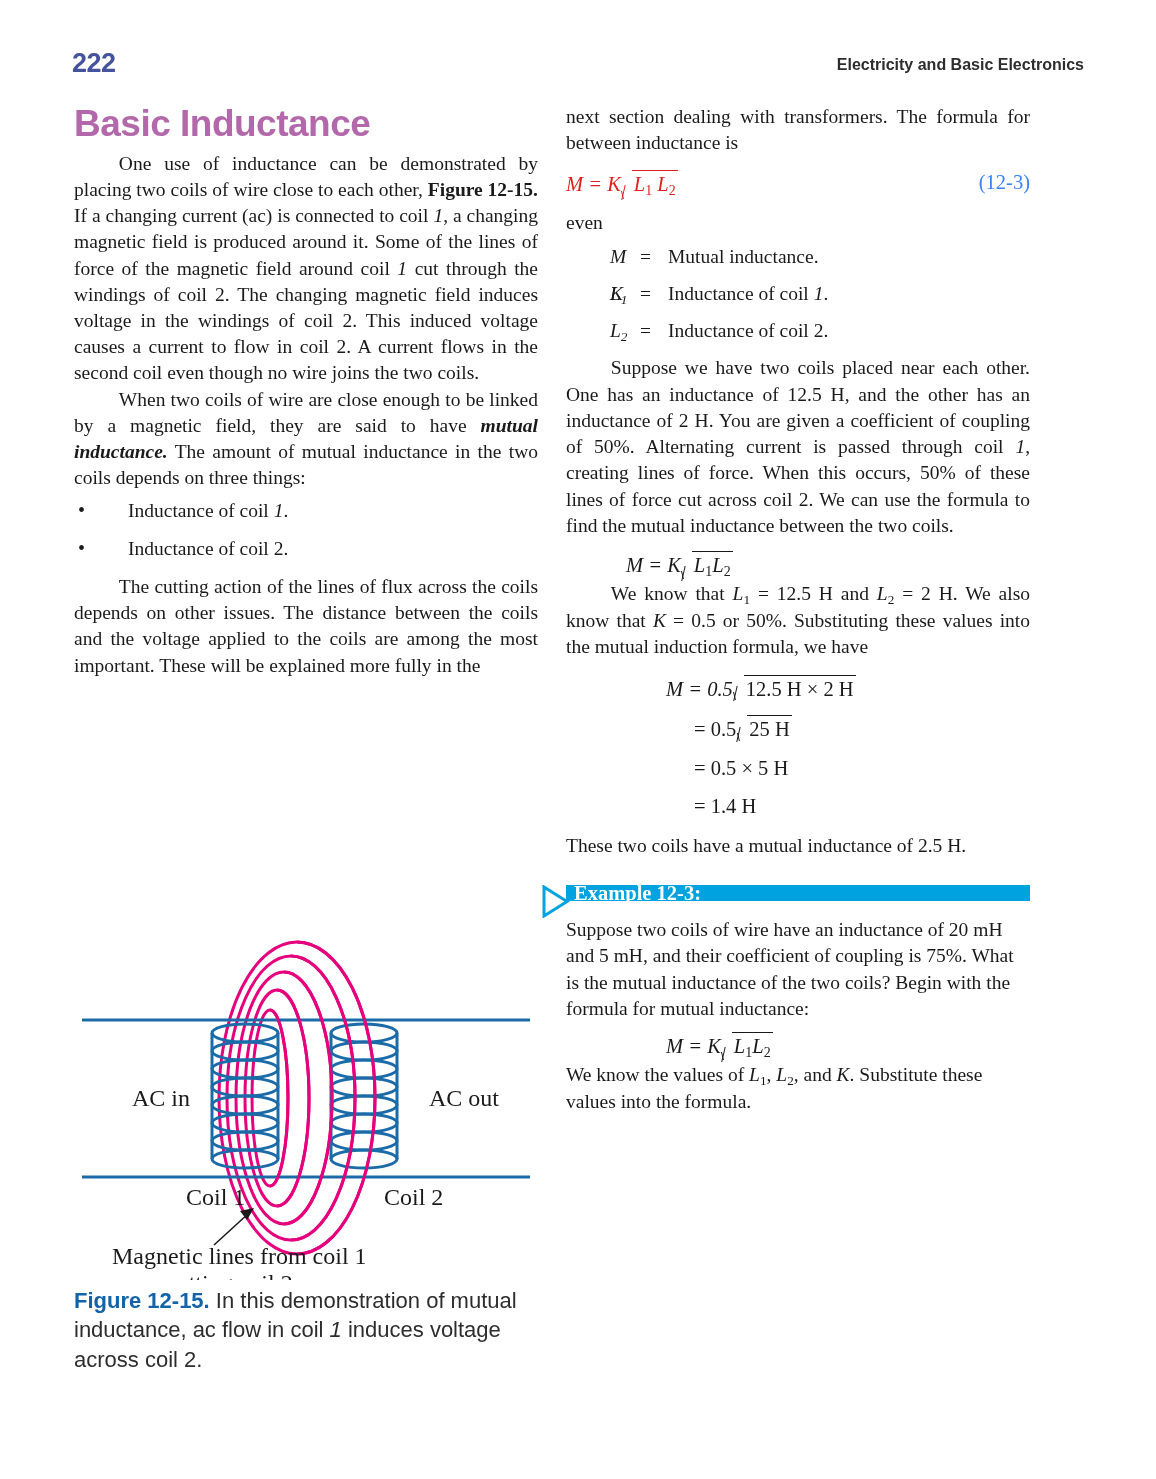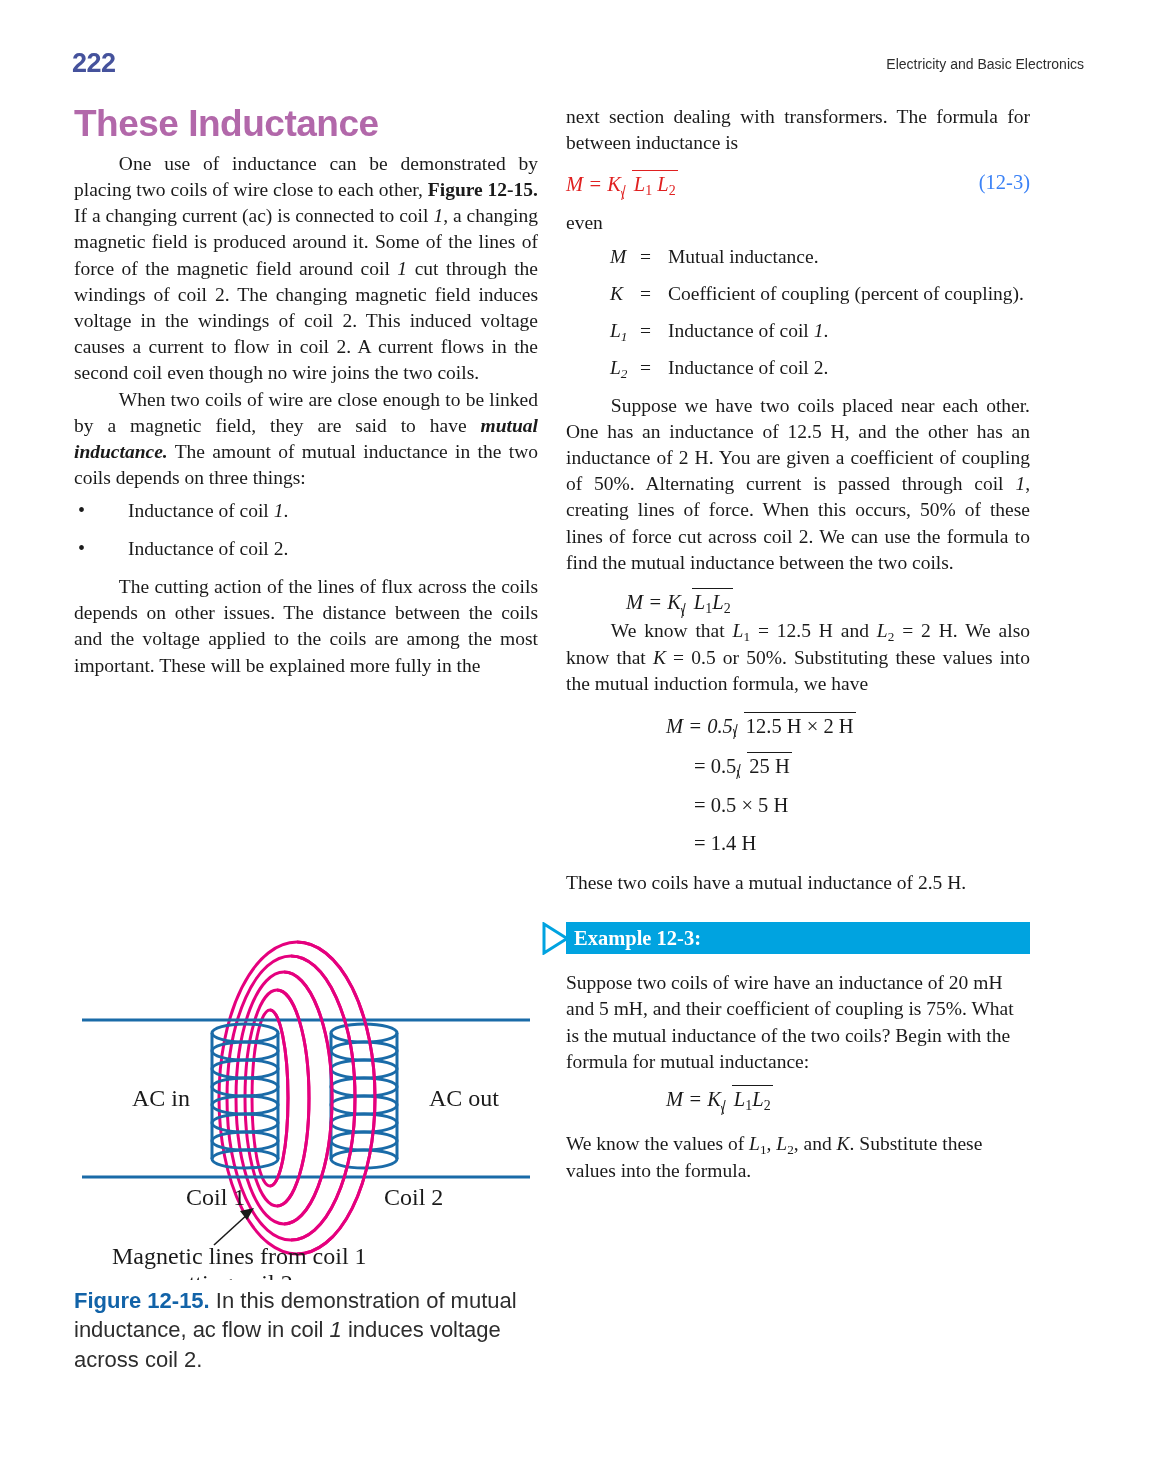--- a/index.html
+++ b/index.html
@@ -28,22 +28,23 @@
     font-family: "Liberation Sans", sans-serif;
     font-weight: bold;
     font-size: 27px;
     color: #45529c;
     letter-spacing: -0.5px;
   }
   .head-title {
     position: absolute;
     right: 0; top: 8px;
     font-family: "Liberation Sans", sans-serif;
-    font-size: 14px;
+    font-size: 16px;
     color: #2d2d2d;
+    font-weight: bold;
   }
 
   
   .col {
     position: absolute;
     top: 104px;
     width: 464px;
   }
   .col-left  { left: 74px; }
   .col-right { left: 566px; }
@@ -167,21 +168,21 @@
     left: 0; top: 0;
     width: 52px;
     font-style: italic;
   }
   .deflist .sym .eqs { font-style: normal; position:absolute; left: 30px;}
 
   
   .example-banner {
     position: relative;
     margin-top: 26px;
-    height: 32px;
+    height: 16px;
     background: #00a3e0;
     display: flex;
     align-items: center;
   }
   .example-banner .tri {
     position: absolute;
     left: -26px;
     top: 0px;
     width: 30px;
     height: 33px;
@@ -215,21 +216,21 @@
 </head>
 <body>
 
 <div class="running-head">
   <div class="folio">222</div>
   <div class="head-title">Electricity and Basic Electronics</div>
 </div>
 
 <div class="col col-left">
 
-  <h1 class="section-title">These Inductance</h1>
+  <h1 class="section-title">Basic Inductance</h1>
 
   <p class="body"><span>One use of inductance can be demonstrated by placing two coils of wire close to each other, </span><b>Figure 12-15.</b><span> If a changing current (ac) is connected to coil </span><i class="var">1</i><span>, a changing magnetic field is produced around it. Some of the lines of force of the magnetic field around coil </span><i class="var">1</i><span> cut through the windings of coil 2. The changing magnetic field induces voltage in the windings of coil 2. This induced voltage causes a current to flow in coil 2. A current flows in the second coil even though no wire joins the two coils.</span></p>
 
   <p class="body"><span>When two coils of wire are close enough to be linked by a magnetic field, they are said to have </span><em class="term">mutual inductance.</em><span> The amount of mutual inductance in the two coils depends on three things:</span></p>
 
   <ul class="bullets">
     <li><span>Inductance of coil </span><i class="var">1</i><span>.</span></li>
     <li><span>Inductance of coil 2.</span><i class="var"></i><span></span></li>
   </ul>
 
@@ -247,21 +248,20 @@
 
   <div class="where">even</div>
 
   <ul class="deflist">
     <li>
       <span class="sym"><span>M</span><span class="eqs">=</span></span>
       <span>Mutual inductance.</span>
     </li>
     <li>
       <span class="sym"><span>K</span><span class="eqs">=</span></span>
-      <span>Coefficient of coupling (percent of coupling).</span>
     </li>
     <li>
       <span class="sym"><span>L</span><span class="sub">1</span><span class="eqs">=</span></span>
       <span><span>Inductance of coil </span><i class="var">1</i><span>.</span></span>
     </li>
     <li>
       <span class="sym"><span>L</span><span class="sub">2</span><span class="eqs">=</span></span>
       <span><span>Inductance of coil 2.</span><i class="var"></i><span></span></span>
     </li>
   </ul>
@@ -295,21 +295,21 @@
     </svg>
     <div class="label">Example 12-3:</div>
   </div>
 
   <p class="body noindent flush" style="margin-top:16px">Suppose two coils of wire have an inductance of 20 mH and 5 mH, and their coefficient of coupling is 75%. What is the mutual inductance of the two coils? Begin with the formula for mutual inductance:</p>
 
   <div class="math eq-center2">
     <span class="mvar">M = K</span><span class="radical"><span class="radicand"><i class="mvar">L</i><span class="sub">1</span><i class="mvar">L</i><span class="sub">2</span></span></span>
   </div>
 
-  <p class="body noindent flush" style="margin-top:16px"><span>We know the values of </span><i class="var">L</i><span class="sub">1</span><span>, </span><i class="var">L</i><span class="sub">2</span><span>, and </span><i class="var">K</i><span>. Substitute these values into the formula.</span></p>
+  <p class="body noindent flush" style=""><span>We know the values of </span><i class="var">L</i><span class="sub">1</span><span>, </span><i class="var">L</i><span class="sub">2</span><span>, and </span><i class="var">K</i><span>. Substitute these values into the formula.</span></p>
 </div>
 
 <div class="figure">
   <svg width="464" height="350" viewBox="0 0 464 350">
     <defs>
       <clipPath id="clipAll">
           <rect x="0" y="0" width="464" height="350"></rect>
         </clipPath>
     </defs>
 

